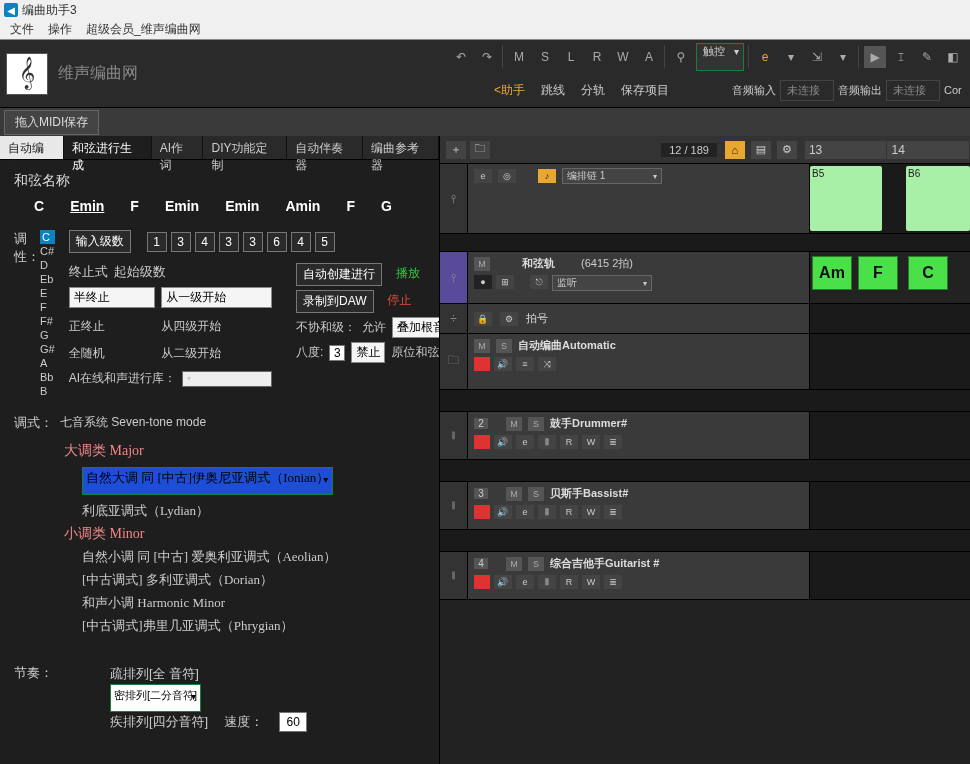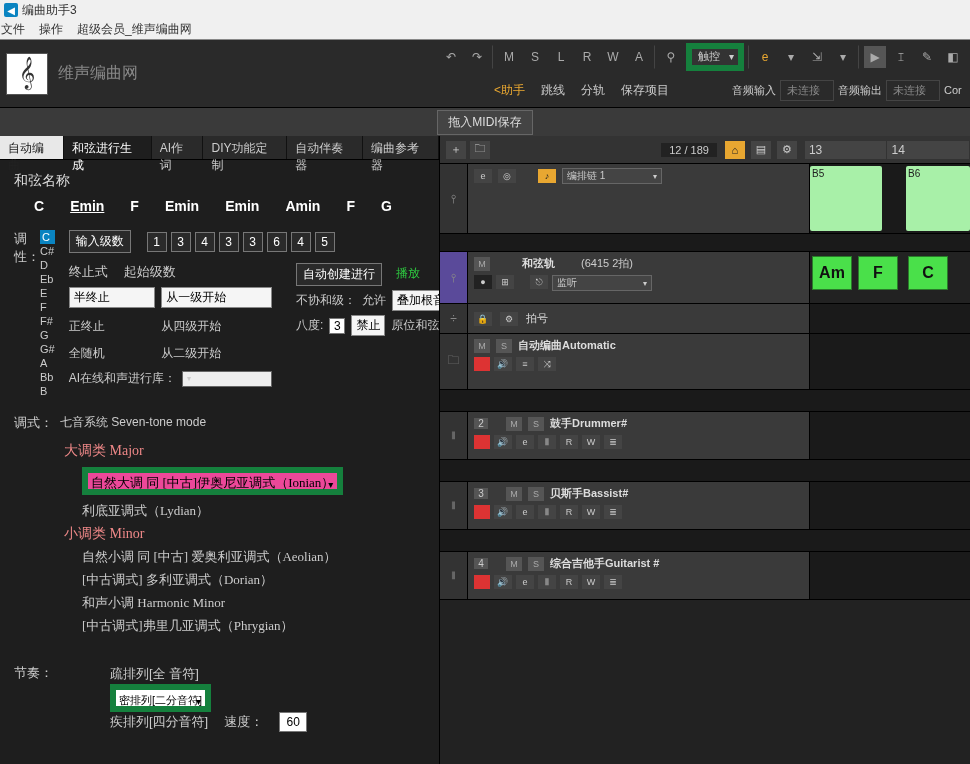--- a/index.html
+++ b/index.html
@@ -1,43 +1,43 @@
 <!DOCTYPE html>
 <html><head>
 <meta charset="utf-8">
 <style>
 * { margin: 0; padding: 0; box-sizing: border-box; font-family: "Microsoft YaHei", "SimSun", sans-serif; }
 body { background: #1a1a1a; color: #ccc; font-size: 12px; width: 970px; height: 764px; overflow: hidden; }
 
 
 .title-bar { background: #f0f0f0; height: 20px; display: flex; align-items: center; padding: 0 4px; color: #333; }
 .title-bar .logo { width: 14px; height: 14px; background: #0a84c1; color: #fff; display: inline-flex; align-items: center; justify-content: center; font-size: 10px; margin-right: 4px; border-radius: 2px; }
-.menu-bar { background: #f0f0f0; height: 20px; display: flex; align-items: center; padding: 0 1px; color: #333; gap: 14px; border-bottom: 1px solid #888; }
+.menu-bar { background: #f0f0f0; height: 20px; display: flex; align-items: center; padding: 0 10px; color: #333; gap: 14px; border-bottom: 1px solid #888; }
 .menu-bar span { cursor: pointer; }
 
 
 .top-dark { background: #2a2a2a; height: 68px; display: flex; border-bottom: 1px solid #000; }
 .brand-box { width: 180px; display: flex; align-items: center; padding: 6px; gap: 10px; }
 .brand-icon { width: 42px; height: 42px; background: #fff; border: 1px solid #555; display: flex; align-items: center; justify-content: center; font-size: 28px; color: #333; }
 .brand-text { font-size: 16px; color: #888; }
 
 .top-right { flex: 1; display: flex; flex-direction: column; }
 .tool-row { height: 34px; display: flex; align-items: center; gap: 4px; padding: 0 6px; }
 .tool-row.r1 { justify-content: flex-end; }
 .tb { width: 22px; height: 22px; display: inline-flex; align-items: center; justify-content: center; color: #aaa; font-size: 12px; border: 1px solid transparent; cursor: pointer; }
 .tb.sep { border-left: 1px solid #444; height: 24px; width: 1px; }
-.sel { background: #333; border: 6px solid #15803d; color: #ccc; height: 28px; padding: 0 18px 0 6px; font-size: 11px; position: relative; }
+.sel { background: #333; border: 1px solid #15803d; color: #ccc; height: 28px; padding: 0 18px 0 6px; font-size: 11px; position: relative; }
 .sel::after { content: "▾"; position: absolute; right: 4px; top: 2px; font-size: 10px; }
 .tool-row .lab { color: #ccc; font-size: 11px; }
 .nav-link { color: #ccc; font-size: 12px; padding: 0 8px; cursor: pointer; }
 .nav-link.active { color: #e8a731; }
 .field-box { background: #2a2a2a; border: 1px solid #444; color: #888; font-size: 11px; padding: 2px 6px; min-width: 54px; }
 
 
-.midi-bar { background: #3a3a3a; height: 28px; display: flex; align-items: center; justify-content: center; }
+.midi-bar { background: #3a3a3a; height: 28px; display: flex; align-items: center; }
 .midi-btn { background: #444; border: 1px solid #666; color: #ddd; padding: 3px 10px; margin: 2px 4px; font-size: 12px; }
 
 
 .main { display: flex; height: calc(764px - 20px - 20px - 68px - 28px); }
 .left { width: 440px; background: #1e1e1e; overflow-y: auto; border-right: 1px solid #000; }
 .right { flex: 1; background: #222; display: flex; flex-direction: column; }
 
 
 .ltabs { display: flex; background: #2a2a2a; height: 24px; border-bottom: 1px solid #000; }
 .ltab { padding: 4px 8px; color: #ccc; font-size: 12px; cursor: pointer; border-right: 1px solid #111; background: #e8e8e8; color: #222; }
@@ -59,21 +59,21 @@
 .col { display: flex; flex-direction: column; gap: 4px; }
 .two-col-btns { display: grid; grid-template-columns: auto auto; gap: 10px 6px; }
 .white-btn { background: #f5f5f5; color: #000; border: 1px solid #888; padding: 1px 4px; font-size: 12px; }
 .green { color: #2ecc40; }
 .red { color: #e74c3c; }
 .panel-grid { display: flex; gap: 14px; align-items: flex-start; }
 
 .mode-block { margin: 10px 0 0 50px; }
 .mode-h { color: #e88; font-size: 14px; margin: 4px 0; font-family: "SimSun", serif; }
 .mode-item { color: #ccc; font-size: 13px; margin: 3px 0 3px 18px; font-family: "SimSun", serif; line-height: 20px; }
-.mode-item.sel { background: #ec4899; color: #000; padding: 0 3px; display: inline-block; }
+.mode-item.sel { background: #1d4ed8; color: #000; padding: 0 3px; display: inline-block; }
 
 .rhythm-block { margin: 28px 0 0 0; }
 .rhythm-list { margin-left: 50px; font-family: "SimSun", serif; font-size: 13px; line-height: 20px; }
 .rhythm-list .sel { background: #fff; color: #000; padding: 0 3px; display: inline-block; }
 
 .ver { color: #aaa; font-size: 12px; padding: 18px 12px 6px; font-family: "SimSun", serif; }
 
 
 .track-header { height: 28px; background: #333; display: flex; align-items: center; border-bottom: 1px solid #000; }
 .th-tools { display: flex; gap: 4px; padding: 0 6px; }
@@ -219,41 +219,45 @@
             <span class="nb">4</span>
             <span class="nb">3</span>
             <span class="nb">3</span>
             <span class="nb">6</span>
             <span class="nb">4</span>
             <span class="nb">5</span>
           </div>
 
           <div class="panel-grid">
             <div>
-              <div style="display:flex; gap:16px; font-size:13px; margin-bottom:6px">
+              <div style="display:flex; gap:6px; font-size:13px; margin-bottom:6px">
                 <span>终止式</span>
                 <span>起始级数</span>
               </div>
               <div class="two-col-btns">
                 <span class="white-btn">半终止</span>
                 <span class="white-btn">从一级开始</span>
                 <span>正终止</span>
                 <span>从四级开始</span>
                 <span>全随机</span>
                 <span>从二级开始</span>
               </div>
               <div style="margin-top:8px; display:flex; gap:6px; align-items:center; white-space:nowrap">
                 <span>AI在线和声进行库：</span>
                 <span class="combo" style="background:#eee; min-width:90px"></span>
               </div>
             </div>
             <div class="col" style="margin-left:10px">
               <div style="display:flex; gap:8px">
                 <span class="txt-btn">自动创建进行</span>
                 <span class="txt-btn green" style="border:none;background:none">播放</span>
+              </div>
+              <div style="display:flex; gap:8px">
+                <span class="txt-btn">录制到DAW</span>
+                <span class="txt-btn red" style="border:none;background:none">停止</span>
               </div>
               <div style="display:flex; gap:6px; align-items:center; white-space:nowrap">
                 <span>不协和级：</span>
                 <span>允许</span>
                 <span class="white-btn">叠加根音</span>
               </div>
               <div style="display:flex; gap:6px; align-items:center; white-space:nowrap">
                 <span>八度:</span>
                 <span class="nb" style="width:16px;height:16px;background:#fff;color:#000">3</span>
                 <span class="white-btn">禁止</span>

